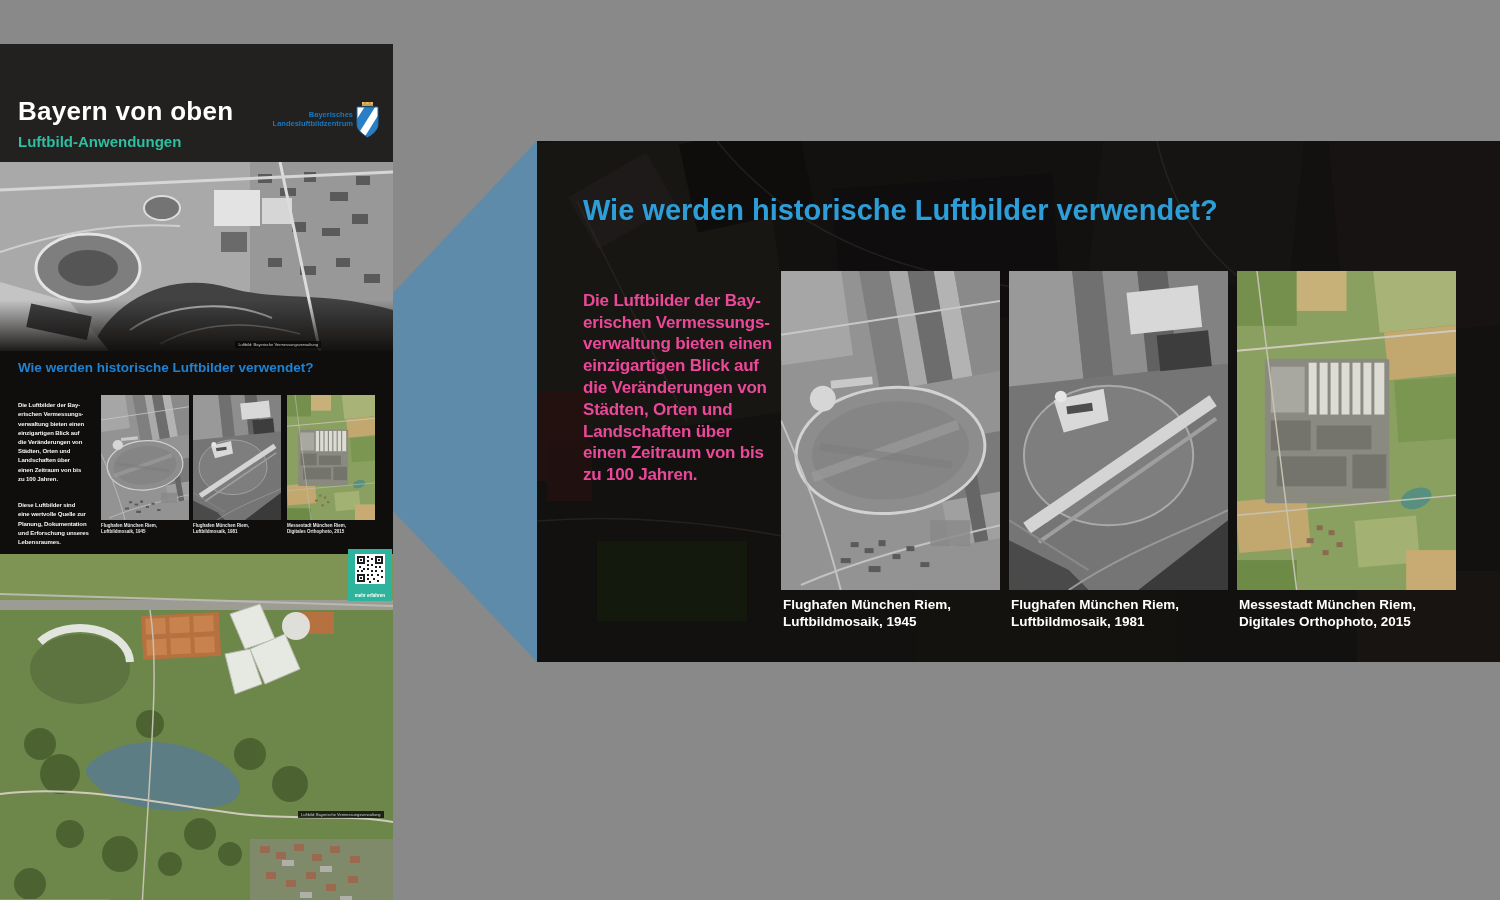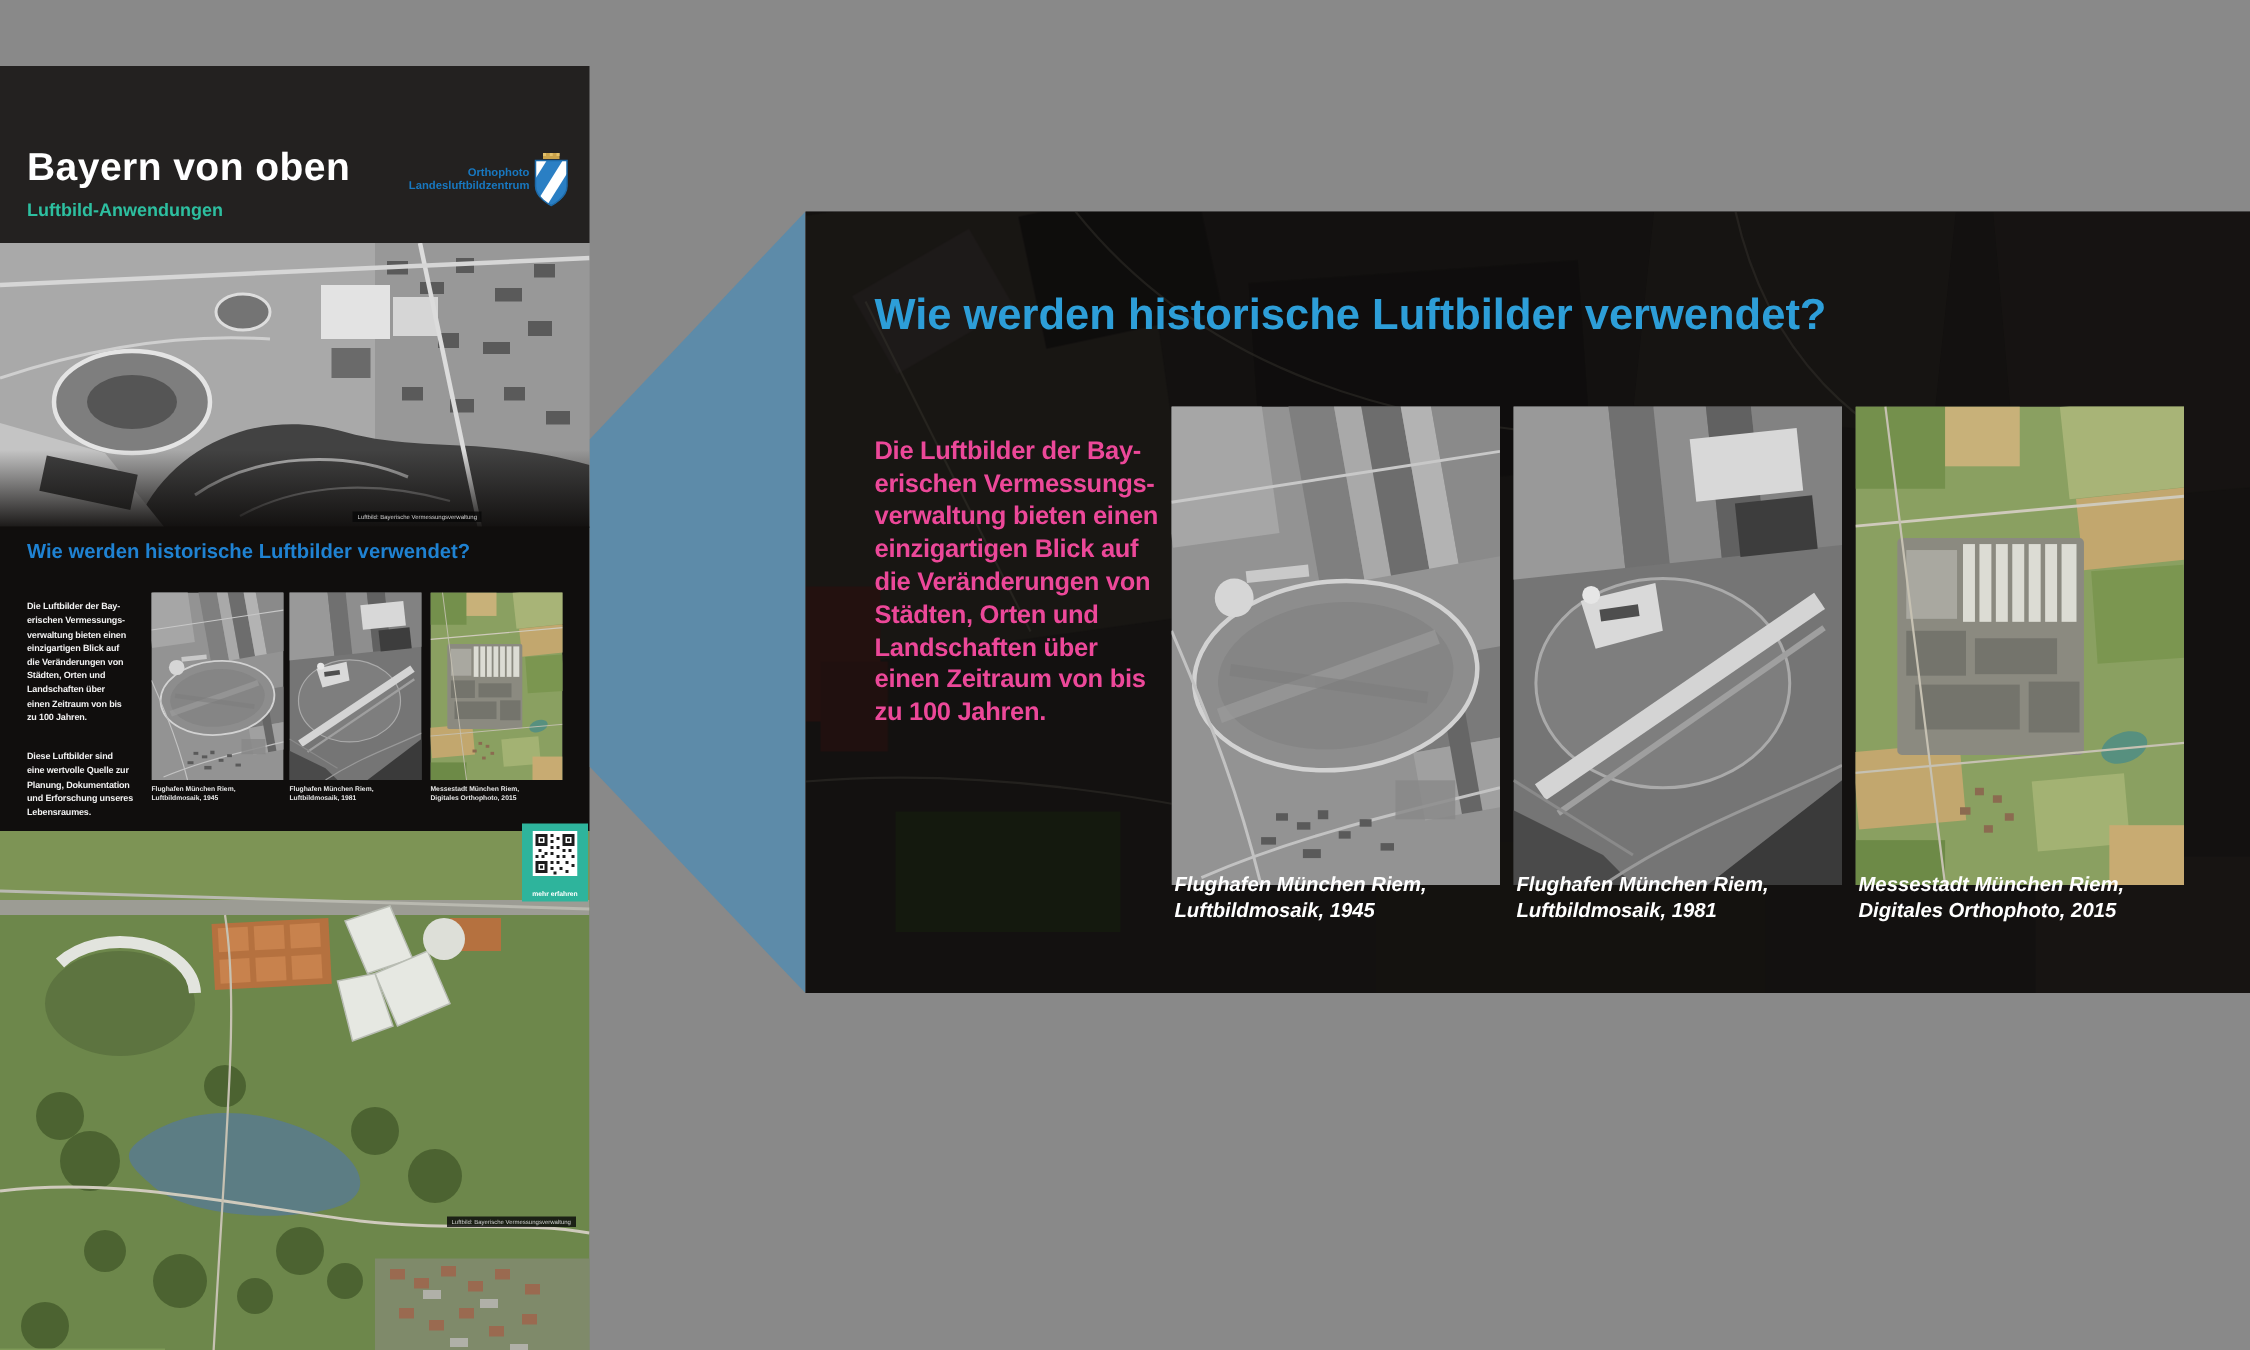--- a/index.html
+++ b/index.html
@@ -3,21 +3,21 @@
 <meta charset="utf-8">
 <style>
   html,body{margin:0;padding:0;background:#898989;font-family:"Liberation Sans",sans-serif;}
   .stage{position:relative;width:1500px;height:900px;overflow:hidden;background:#898989;}
   .abs{position:absolute;}
 
   
   .poster{left:0;top:0;width:338px;height:900px;background:#c2410c;margin-top:44px;}
   .poster-header{left:0;top:0;width:393px;height:118px;background:#232120;}
   .poster-title{left:18px;top:52px;color:#ffffff;font-size:26px;font-weight:700;letter-spacing:.3px;}
-  .poster-subtitle{left:18px;top:89px;color:#2dbfa0;font-size:12px;font-weight:700;}
+  .poster-subtitle{left:18px;top:89px;color:#2dbfa0;font-size:15px;font-weight:700;}
   .logo-text{right:40px;top:66px;color:#1878c0;font-size:7.5px;line-height:9px;font-weight:700;text-align:right;white-space:pre-line;}
   .crest{left:356px;top:58px;width:23px;height:37px;}
 
   .photo-top{left:0;top:118px;width:393px;height:190px;}
   .fade-bottom{left:0;top:256px;width:393px;height:52px;background:linear-gradient(180deg,rgba(16,14,13,0),rgba(16,14,13,.95));}
   .micro-credit{background:rgba(8,8,8,.8);color:#cfcfcf;font-size:4px;line-height:5px;padding:1px 3px;white-space:nowrap;}
   .credit-top{right:17px;top:297px;}
   .credit-bottom{left:298px;top:767px;}
 
   .poster-section{left:0;top:307px;width:393px;height:203px;background:#100e0d;}
@@ -38,36 +38,36 @@
   .wedge{left:393px;top:0;width:144px;height:900px;}
 
   
   .detail{left:537px;top:141px;width:963px;height:521px;background:#131110;overflow:hidden;}
   .detail-bg{left:0;top:0;width:963px;height:521px;}
   .detail-heading{left:46px;top:53px;color:#2d9ed8;font-size:29px;font-weight:700;}
   .detail-body{left:46px;top:127px;width:235px;color:#ec4899;font-size:17px;line-height:21.8px;font-weight:700;white-space:pre-line;letter-spacing:-.2px;}
   .detail-body .p2{margin-top:20px;}
   .photo{top:130px;width:219px;height:319px;background:#222;}
   .photo.ph1{left:244px;} .photo.ph2{left:472px;} .photo.ph3{left:700px;}
-  .photo-caption{top:440px;width:219px;color:#ffffff;font-size:13.5px;line-height:17px;font-weight:700;white-space:pre-line;font-style:italic;}
+  .photo-caption{top:455px;width:219px;color:#ffffff;font-size:13.5px;line-height:17px;font-weight:700;white-space:pre-line;}
   .pc1{left:246px;} .pc2{left:474px;} .pc3{left:702px;}
 
   svg{display:block;}
 </style>
 </head>
 <body>
 
 <div class="stage">
 
   <section class="abs poster">
 
     <div class="abs poster-header">
       <div class="abs poster-title">Bayern von oben</div>
       <div class="abs poster-subtitle">Luftbild-Anwendungen</div>
-      <div class="abs logo-text">Orthophoto
+      <div class="abs logo-text">Bayerisches
 Landesluftbildzentrum</div>
       <svg class="abs crest" viewBox="0 0 23 37">
         <rect x="6" y="0" width="11" height="4" fill="#c9a24b"></rect>
         <rect x="6" y="0" width="2" height="2" fill="#e2c06a"></rect>
           <rect x="10.5" y="0" width="2" height="2" fill="#e2c06a"></rect>
           <rect x="15" y="0" width="2" height="2" fill="#e2c06a"></rect>
         <clipPath id="shieldclip">
             <path d="M1,5 h21 v17 c0,8 -10.5,13 -10.5,13 c0,0 -10.5,-5 -10.5,-13 Z"></path>
           </clipPath>
         <g clip-path="url(#shieldclip)">

